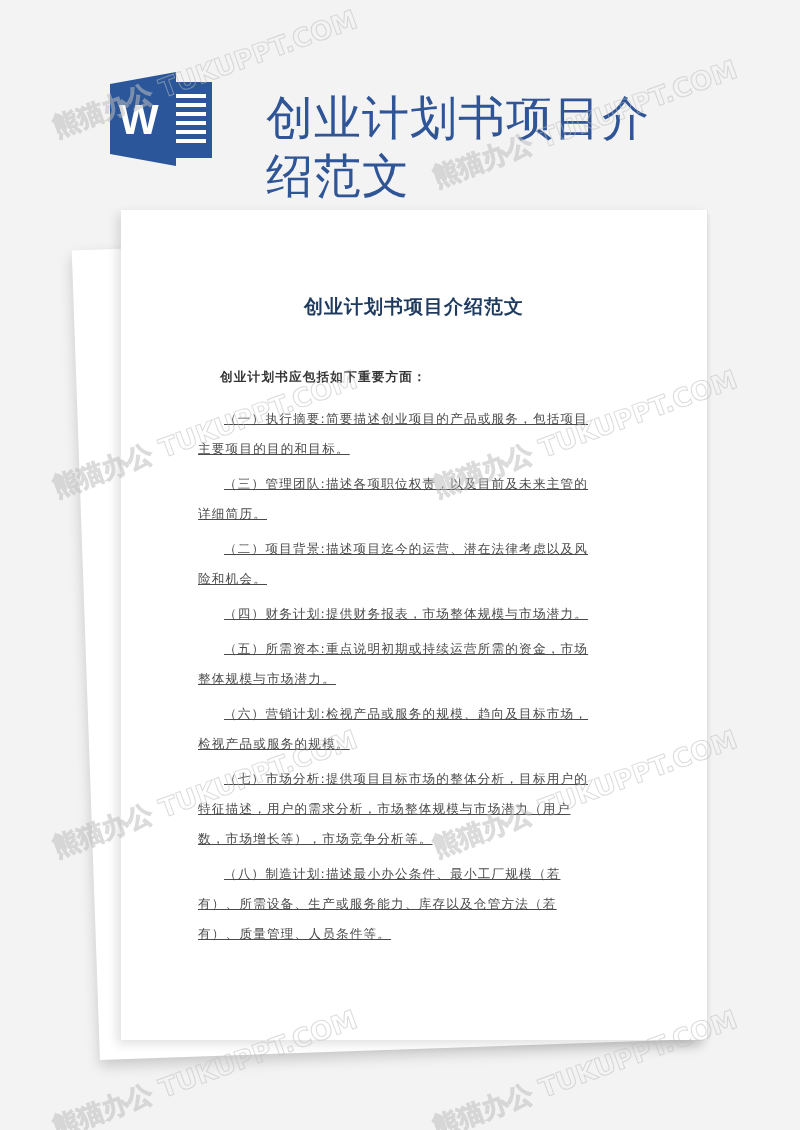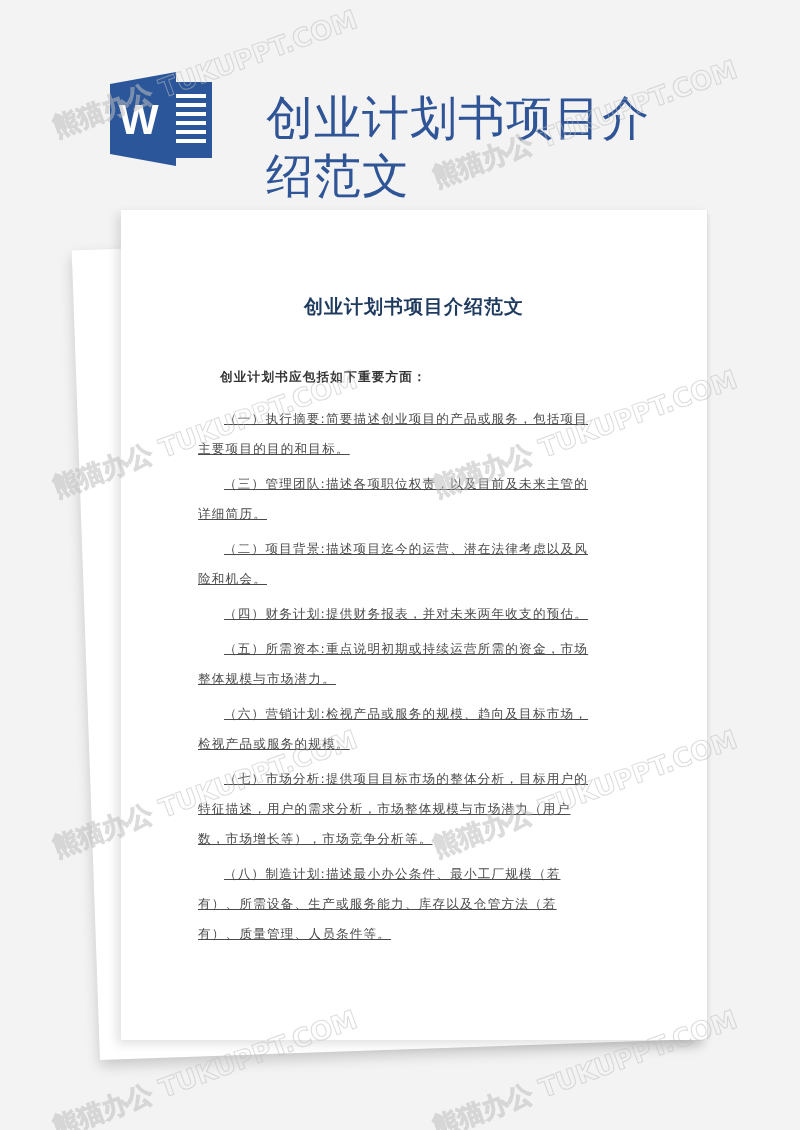--- a/index.html
+++ b/index.html
@@ -74,21 +74,21 @@
 
 <div class="sheet-back"></div>
 <div class="sheet-edge"></div>
 <div class="sheet-front">
   <div class="doc-title">创业计划书项目介绍范文</div>
   <div class="doc-body">
     <p class="doc-intro">创业计划书应包括如下重要方面：</p>
     <p class="doc-para">（一）执行摘要:简要描述创业项目的产品或服务，包括项目主要项目的目的和目标。</p>
     <p class="doc-para">（三）管理团队:描述各项职位权责，以及目前及未来主管的详细简历。</p>
     <p class="doc-para">（二）项目背景:描述项目迄今的运营、潜在法律考虑以及风险和机会。</p>
-    <p class="doc-para">（四）财务计划:提供财务报表，并对未来两年收支的预估。</p>
+    <p class="doc-para">（四）财务计划:提供财务报表，市场整体规模与市场潜力。</p>
     <p class="doc-para">（五）所需资本:重点说明初期或持续运营所需的资金，市场整体规模与市场潜力。</p>
     <p class="doc-para">（六）营销计划:检视产品或服务的规模、趋向及目标市场，检视产品或服务的规模。</p>
     <p class="doc-para">（七）市场分析:提供项目目标市场的整体分析，目标用户的特征描述，用户的需求分析，市场整体规模与市场潜力（用户数，市场增长等），市场竞争分析等。</p>
     <p class="doc-para">（八）制造计划:描述最小办公条件、最小工厂规模（若有）、所需设备、生产或服务能力、库存以及仓管方法（若有）、质量管理、人员条件等。</p>
   </div>
 </div>
 
 <div class="watermark" style="left:440px; top:160px;">熊猫办公 TUKUPPT.COM</div>
 <div class="watermark" style="left:60px; top:110px;">熊猫办公 TUKUPPT.COM</div>
 <div class="watermark" style="left:60px; top:470px;">熊猫办公 TUKUPPT.COM</div>

